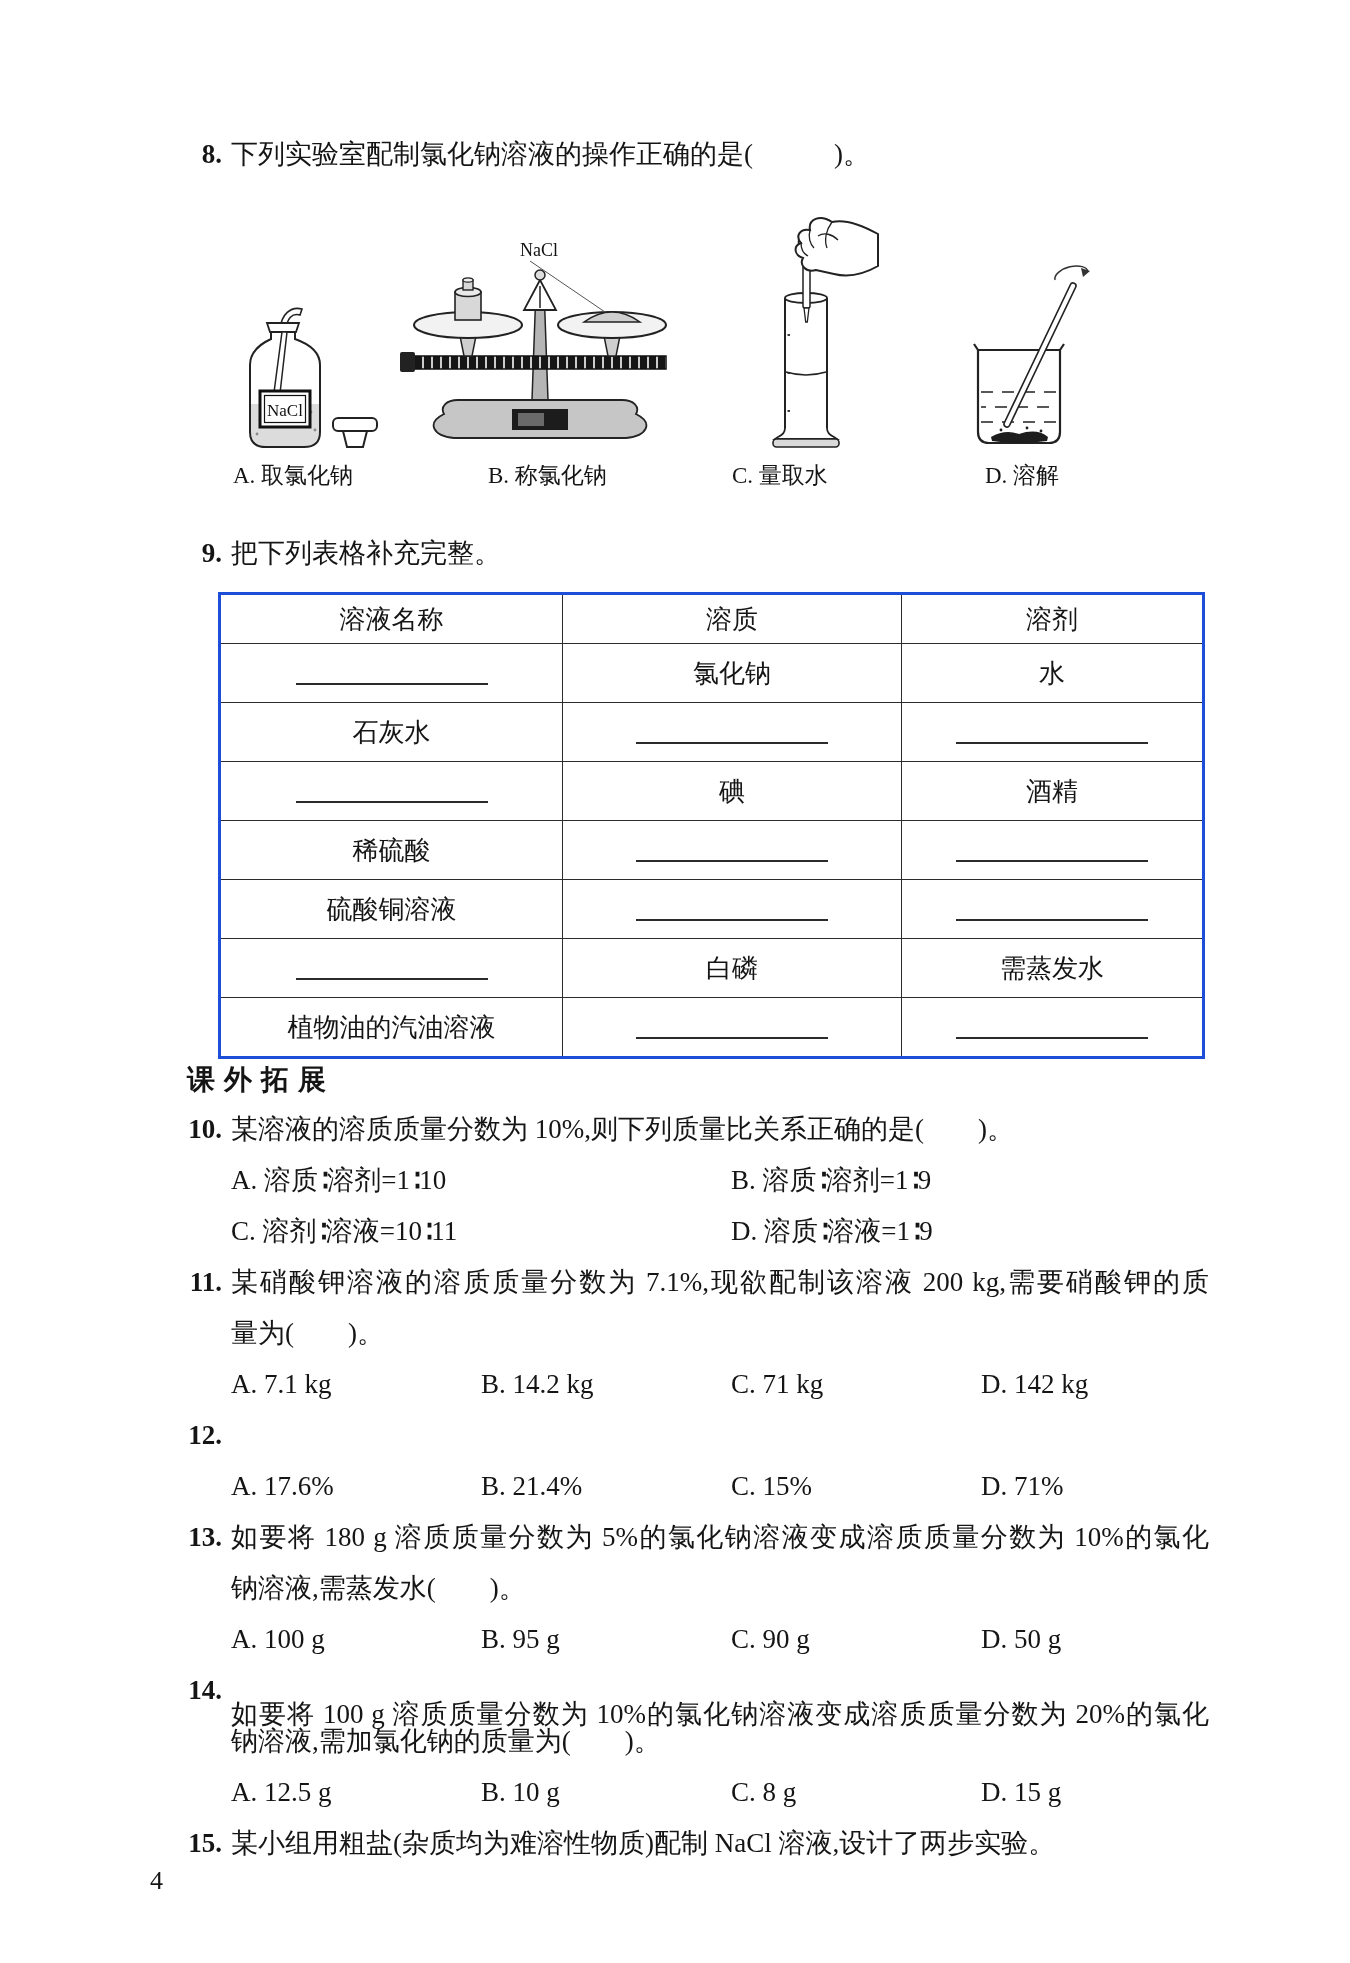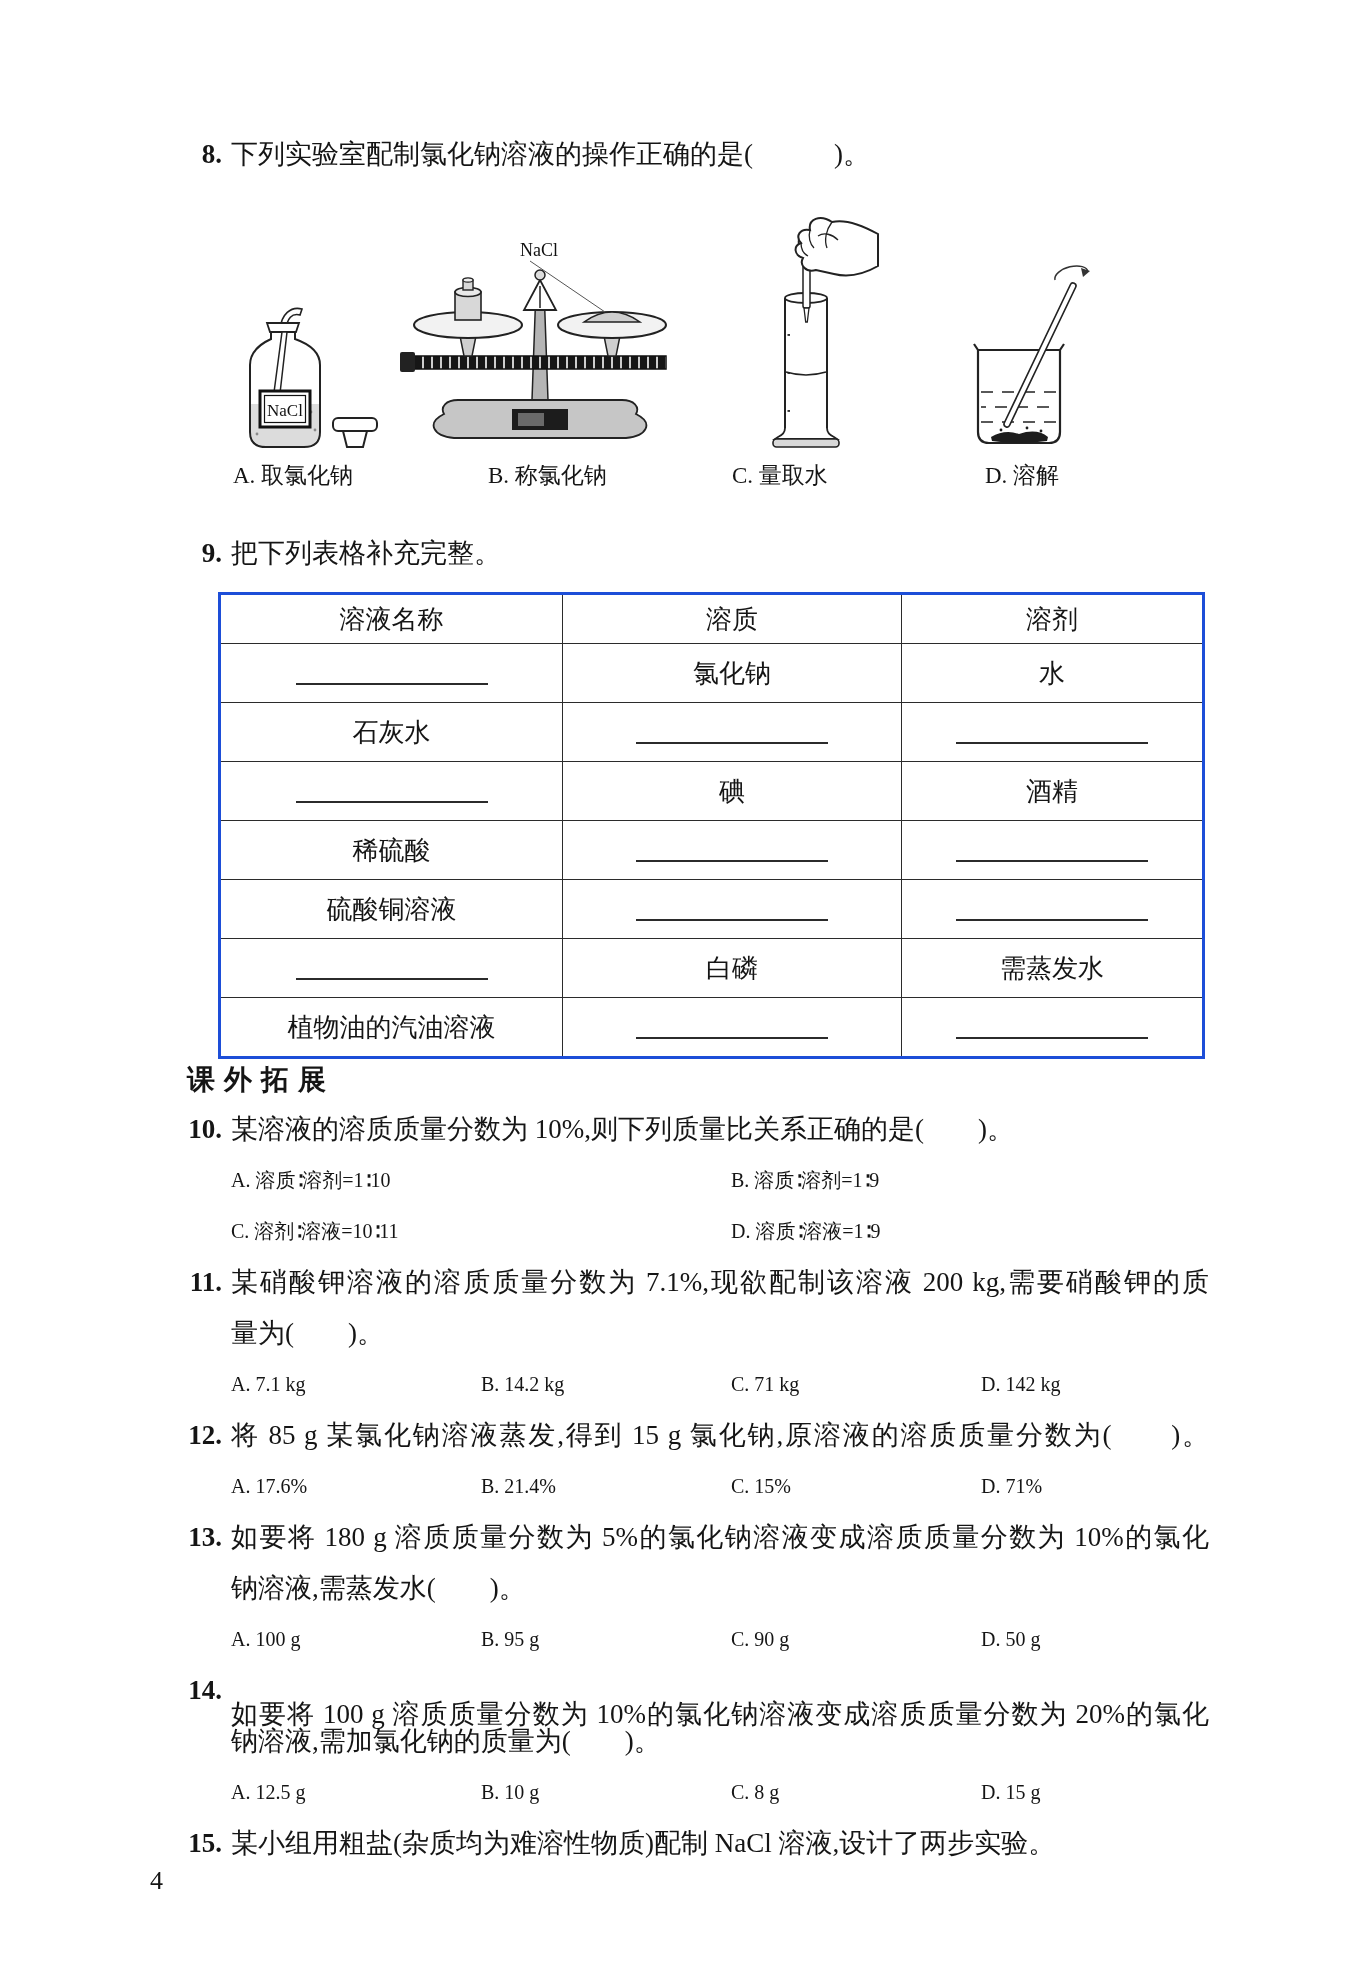--- a/index.html
+++ b/index.html
@@ -2,21 +2,21 @@
 <html><head>
 <meta charset="utf-8">
 <style>
   html,body { margin:0; padding:0; background:#fff; }
   .page { position:relative; width:1350px; height:1963px; background:#ffffff;
           font-family:"Liberation Serif","DejaVu Serif",serif; color:#151515; overflow:hidden; }
   .stem { position:absolute; font-size:27px; line-height:34px; white-space:nowrap; }
   .qnum { position:absolute; width:45px; text-align:right; font-weight:700;
           font-size:27px; line-height:34px; }
   .jline { text-align:justify; text-align-last:justify; width:978px; }
-  .opt { position:absolute; font-size:20px; line-height:34px; white-space:nowrap; }
+  .opt { position:absolute; font-size:27px; line-height:34px; white-space:nowrap; }
   .figlabel { position:absolute; font-size:23px; line-height:30px; white-space:nowrap; }
   .fig { position:absolute; }
   .sechead { position:absolute; font-family:"Liberation Sans","DejaVu Sans",sans-serif;
              font-weight:700; font-size:28px; letter-spacing:9px; }
   .pagenum { position:absolute; font-size:26px; }
   table.qtable { position:absolute; left:218px; top:592px; border-collapse:collapse;
                  table-layout:fixed; border:3px solid #1d4ed8; }
   .qtable td { border:1.6px solid #2b2b2b; height:48px; text-align:center;
                font-size:26px; padding:0; vertical-align:middle; }
   .qtable td.bl { vertical-align:bottom; padding-bottom:10px; }
@@ -199,21 +199,20 @@
 
   <b class="qnum" style="left:177px; top:1265px;">11.</b>
   <div class="stem jline" style="left:231px; top:1265px;">某硝酸钾溶液的溶质质量分数为 7.1%,现欲配制该溶液 200 kg,需要硝酸钾的质</div>
   <div class="stem" style="left:231px; top:1316px;">量为(　　)。</div>
   <span class="opt" style="left:231px; top:1367px;">A. 7.1 kg</span>
   <span class="opt" style="left:481px; top:1367px;text-align:center;">B. 14.2 kg</span>
   <span class="opt" style="left:731px; top:1367px;">C. 71 kg</span>
   <span class="opt" style="left:981px; top:1367px;">D. 142 kg</span>
 
   <b class="qnum" style="left:177px; top:1418px;">12.</b>
-  <div class="stem jline" style="left:231px; top:1418px;">将 85 g 某氯化钠溶液蒸发,得到 15 g 氯化钠,原溶液的溶质质量分数为(　　)。</div>
   <span class="opt" style="left:231px; top:1469px;">A. 17.6%</span>
   <span class="opt" style="left:481px; top:1469px;">B. 21.4%</span>
   <span class="opt" style="left:731px; top:1469px;">C. 15%</span>
   <span class="opt" style="left:981px; top:1469px;">D. 71%</span>
 
   <b class="qnum" style="left:177px; top:1520px;">13.</b>
   <div class="stem jline" style="left:231px; top:1520px;">如要将 180 g 溶质质量分数为 5%的氯化钠溶液变成溶质质量分数为 10%的氯化</div>
   <div class="stem" style="left:231px; top:1571px;">钠溶液,需蒸发水(　　)。</div>
   <span class="opt" style="left:231px; top:1622px;">A. 100 g</span>
   <span class="opt" style="left:481px; top:1622px;">B. 95 g</span>

